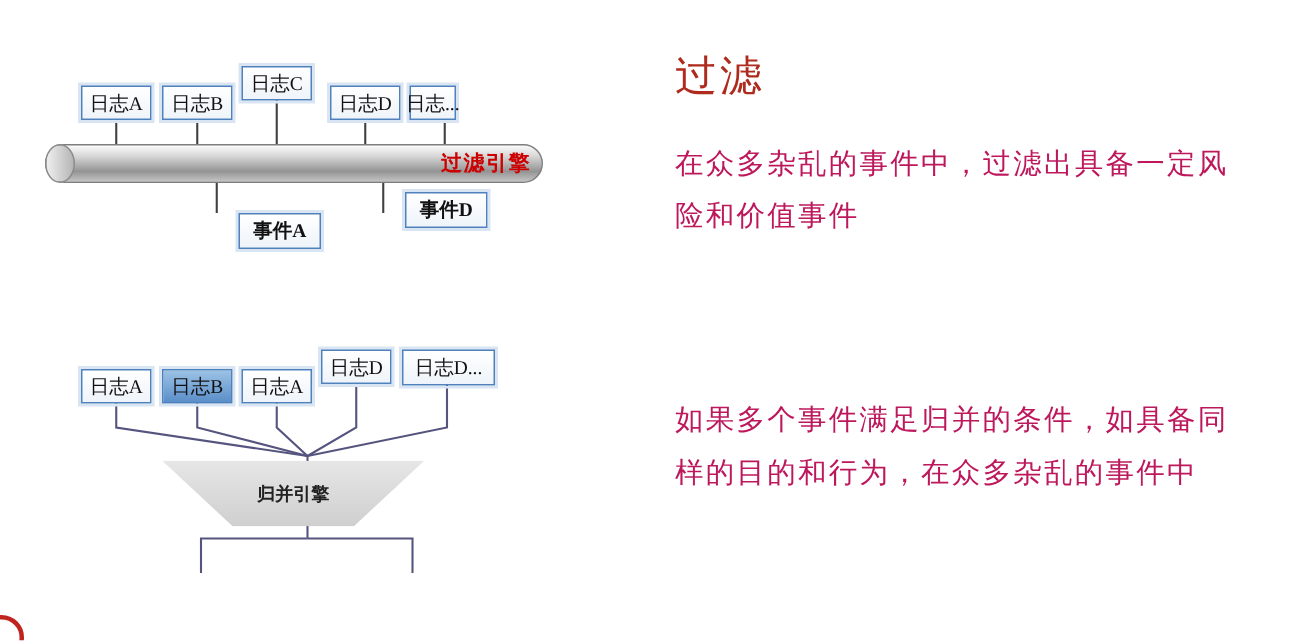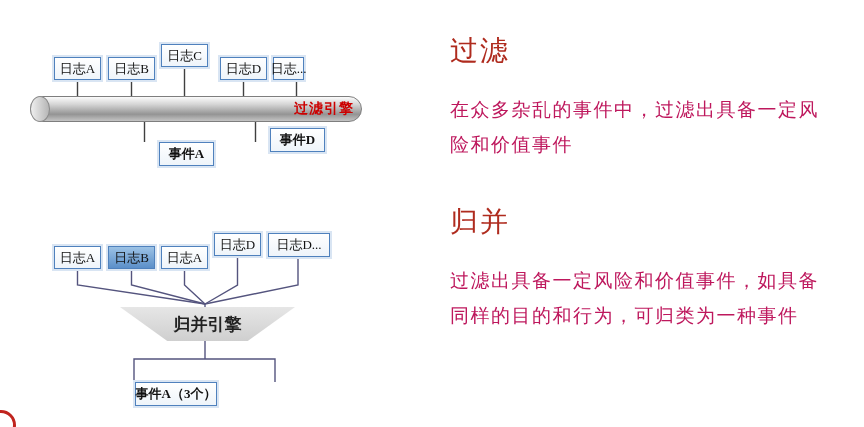--- a/index.html
+++ b/index.html
@@ -16,25 +16,25 @@
 
   .pipe { position:absolute; left:30px; top:96px; width:332px; height:26px;
           border-radius:13px; border:1px solid #7e7e7e;
           background:linear-gradient(to bottom,#fbfbfb 0%,#d6d6d6 30%,#949494 72%,#c4c4c4 100%); }
   .pipe-cap { position:absolute; left:-1px; top:-1px; width:20px; height:26px;
           border-radius:50%; border:1px solid #8a8a8a;
           background:linear-gradient(to right,#efefef,#b5b5b5); }
   .pipe-label { position:absolute; right:7px; top:0; height:100%; display:flex; align-items:center;
           color:#cc0000; font-weight:bold; font-size:14px; letter-spacing:1px; }
 
-  .funnel { position:absolute; left:120px; top:307px; width:175px; height:34px;
+  .funnel { position:absolute; left:108px; top:307px; width:175px; height:44px;
           background:linear-gradient(to bottom,#e6e6e6,#cfcfcf);
           clip-path:polygon(0 0,100% 0,73% 100%,27% 100%);
           display:flex; align-items:center; justify-content:center;
-          font-size:17px; font-weight:bold; color:#222; }
+          font-size:12px; font-weight:bold; color:#222; }
 
   .lines { position:absolute; left:0; top:0; pointer-events:none; }
 
   .section-title { position:absolute; left:450px; color:#af2b1e; font-size:28px; font-weight:normal; letter-spacing:2px; }
   .section-body  { position:absolute; left:450px; width:380px; color:#be185d; font-size:19px; line-height:1.85; letter-spacing:1.5px; }
 
   .logo-arc { position:absolute; left:-14px; top:410px; width:30px; height:30px;
           border:3px solid #c0241e; border-radius:50%; background:transparent; }
 </style>
 </head>
@@ -82,23 +82,21 @@
   <div class="node" style="left:54px;top:246px;width:47px;height:23px">日志A</div>
   <div class="node highlight" style="left:108px;top:246px;width:47px;height:23px">日志B</div>
   <div class="node" style="left:161px;top:246px;width:47px;height:23px">日志A</div>
   <div class="node" style="left:214px;top:233px;width:47px;height:23px">日志D</div>
   <div class="node" style="left:268px;top:233px;width:62px;height:24px">日志D...</div>
 
   <div class="funnel">
     <span>归并引擎</span>
   </div>
 
-  <div class="node bold" style="left:93px;top:382px;width:82px;height:24px">事件A（3个）</div>
 
   <div class="section-title" style="top:32px">过滤</div>
   <div class="section-body" style="top:92px">在众多杂乱的事件中，过滤出具备一定风险和价值事件</div>
 
-  <div class="section-title" style="top:203px">归并</div>
-  <div class="section-body" style="top:263px">过滤出具备一定风险和价值事件，如具备同样的目的和行为，可归类为一种事件</div>
+  <div class="section-body" style="top:263px">如果多个事件满足归并的条件，如具备同样的目的和行为，在众多杂乱的事件中</div>
 
   <div class="logo-arc"></div>
 
 </div>
 
 </body></html>

